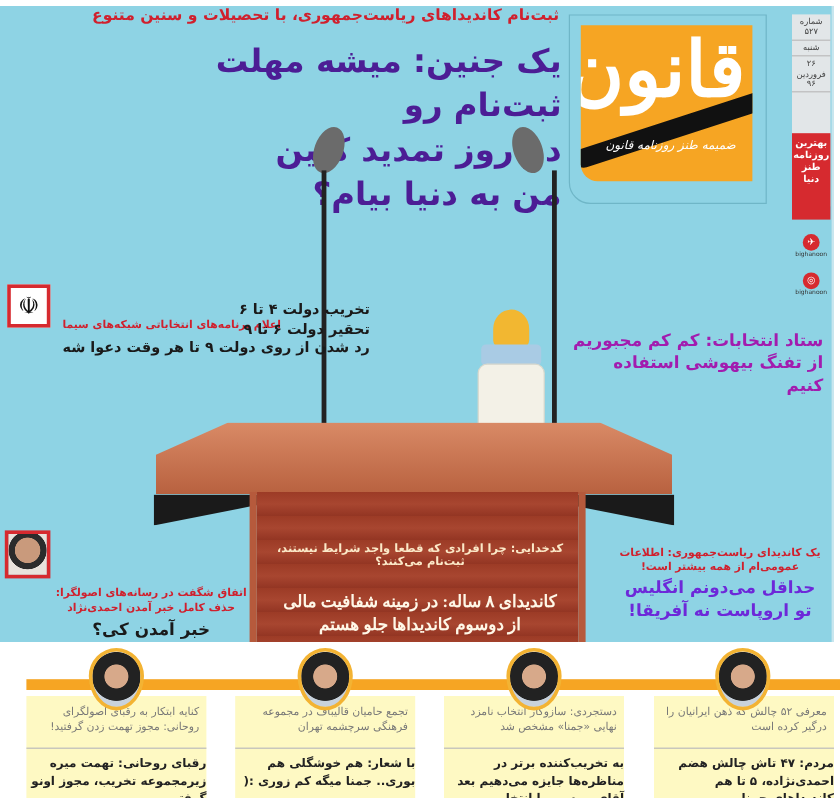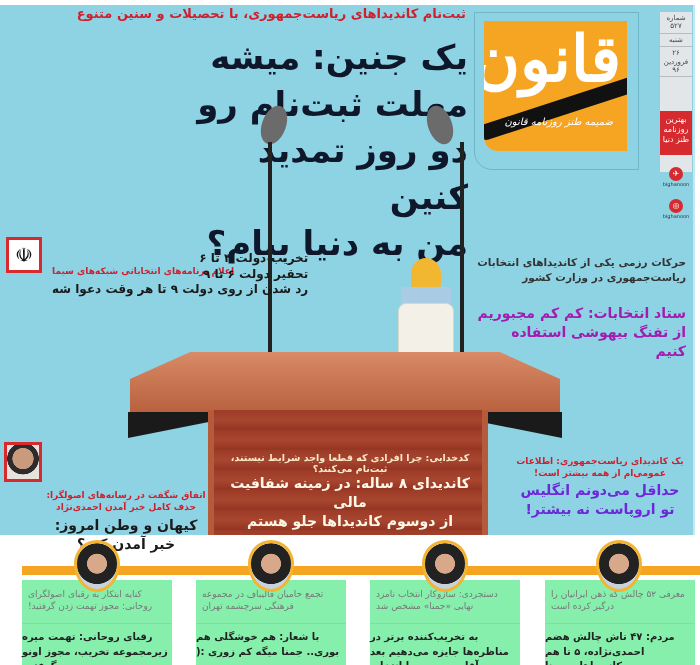--- a/index.html
+++ b/index.html
@@ -8,27 +8,27 @@
   .page { position: absolute; left: 0; top: 0; width: 700px; height: 665px; background: #fff; }
   .sky { position: absolute; left: 0; top: 5px; width: 695px; height: 530px; background: #8ed3e4; border-right: 2px solid #c8e6ee; }
   
   .logo-frame { position: absolute; left: 474px; top: 12px; width: 165px; height: 158px; border: 1px solid #6fb6c7; border-radius: 0 0 0 18px; background: #8ed3e4; }
   .logo-box { position: absolute; left: 484px; top: 21px; width: 143px; height: 130px; background: #f6a523; border-radius: 0 0 0 14px; overflow: hidden; }
   .logo-word { position: absolute; right: 6px; top: 6px; font-family: "DejaVu Serif", serif; font-size: 64px; font-weight: bold; color: #fff; line-height: 1; letter-spacing: -4px; }
   .logo-stroke { position: absolute; left: -10px; top: 76px; width: 190px; height: 16px; background: #111; transform: rotate(-18deg); border-radius: 8px; }
   .logo-tag { position: absolute; right: 14px; bottom: 24px; font-size: 10px; color: #fff; font-style: italic; }
   .side-strip { position: absolute; left: 660px; top: 12px; width: 32px; height: 160px; background: #e2e6e8; }
   .issue-line { font-size: 7px; color: #444; text-align: center; border-bottom: 1px solid #bbb; padding: 2px 0; line-height: 1.2; }
-  .best-badge { margin: 34px 0 0 0; background: #d62a2f; color: #fff; font-size: 8px; font-weight: normal; text-align: center; padding: 4px 1px; line-height: 1.25; height: 44px; }
+  .best-badge { margin: 34px 0 0 0; background: #d62a2f; color: #fff; font-size: 8px; font-weight: bold; text-align: center; padding: 4px 1px; line-height: 1.25; height: 72px; }
   .social { text-align: center; margin-top: 6px; }
   .social-icon { display: inline-block; width: 14px; height: 14px; border-radius: 50%; background: #d62a2f; color: #fff; font-size: 8px; line-height: 14px; }
   .social-label { font-size: 5px; color: #333; direction: ltr; }
   
   .kicker { position: absolute; right: 234px; top: 6px; font-size: 13px; font-weight: bold; color: #d0202d; white-space: nowrap; }
-  .headline { position: absolute; right: 232px; top: 34px; width: 290px; font-size: 34px; font-weight: bold; color: #0f172a; line-height: 1.37; text-align: right; }
+  .headline { position: absolute; right: 232px; top: 34px; width: 290px; font-size: 27px; font-weight: bold; color: #4c1d95; line-height: 1.37; text-align: right; }
   
   .irib-logo { position: absolute; left: 6px; top: 237px; width: 36px; height: 36px; border: 3px solid #d62a2f; background: #fff; text-align: center; font-size: 20px; line-height: 30px; color: #111; }
   .irib-kicker { position: absolute; left: 52px; top: 238px; font-size: 9px; font-weight: bold; color: #d0202d; margin-top: 28px; }
   .irib-lines { position: absolute; left: 52px; top: 251px; font-size: 12px; font-weight: bold; color: #1a1a1a; line-height: 1.3; text-align: left; direction: rtl; }
   .irib-lines div { text-align: right; }
   
   .right-story { position: absolute; right: 14px; top: 255px; width: 210px; text-align: right; }
   .rs-intro { font-size: 10.5px; font-weight: bold; color: #333; line-height: 1.4; }
   .rs-head { font-size: 14px; font-weight: bold; color: #a21caf; line-height: 1.35; margin-top: 20px; }
   
@@ -36,33 +36,33 @@
   .mic-head { position: absolute; width: 24px; height: 40px; border-radius: 50%; background: #6b6b6b; }
   .podium-top { position: absolute; left: 130px; top: 352px; width: 430px; height: 60px; background: linear-gradient(#d98a66, #b8613f); clip-path: polygon(14% 0, 86% 0, 100% 45%, 100% 100%, 0 100%, 0 45%); }
   .podium-shadow-l { position: absolute; left: 128px; top: 412px; width: 92px; height: 26px; background: #1a1a1a; clip-path: polygon(0 0, 100% 0, 100% 30%, 0 100%); }
   .podium-shadow-r { position: absolute; left: 470px; top: 412px; width: 92px; height: 26px; background: #1a1a1a; clip-path: polygon(0 0, 100% 0, 100% 100%, 0 30%); }
   .podium-body { position: absolute; left: 208px; top: 410px; width: 280px; height: 125px; background: repeating-linear-gradient(180deg, #9c3b26 0px, #a84630 10px, #933523 20px); border-left: 6px solid #b65a3c; border-right: 6px solid #b65a3c; }
   .bottle-nipple { position: absolute; left: 411px; top: 258px; width: 30px; height: 32px; background: #f2b731; border-radius: 50% 50% 20% 20%; }
   .bottle-cap { position: absolute; left: 401px; top: 287px; width: 50px; height: 18px; background: #a9cbe4; border-radius: 4px; }
   .bottle-body { position: absolute; left: 398px; top: 303px; width: 56px; height: 70px; background: #f3f1e7; border-radius: 8px 8px 16px 16px; border: 1px solid #d8d8cc; }
   .podium-text { position: absolute; left: 214px; top: 452px; width: 272px; text-align: center; color: #fff; }
   .pt-kicker { font-size: 9.5px; font-weight: bold; color: #fbe9c8; }
-  .pt-head { font-size: 14px; font-weight: bold; line-height: 1.35; margin-top: 0; color: #fff8e8; }
+  .pt-head { font-size: 14px; font-weight: bold; line-height: 1.35; margin-top: 20px; color: #fff8e8; font-family: Liberation Serif, serif; }
   
   .ahmadi-photo { position: absolute; left: 4px; top: 442px; width: 38px; height: 40px; border: 3px solid #d62a2f; background: radial-gradient(circle at 50% 40%, #c99a7c 0 40%, #2c2c2c 42% 60%, #e8e2dc 62%); }
   .left-story { position: absolute; left: 46px; top: 450px; width: 160px; text-align: center; margin-top: 40px; }
   .ls-kicker { font-size: 9px; font-weight: bold; color: #d0202d; line-height: 1.3; }
   .ls-head { font-size: 14px; font-weight: bold; color: #1a1a1a; line-height: 1.3; margin-top: 3px; }
   
   .right-story2 { position: absolute; right: 10px; top: 455px; width: 180px; text-align: center; }
   .rs2-kicker { font-size: 9px; font-weight: bold; color: #d0202d; line-height: 1.35; }
   .rs2-head { font-size: 14px; font-weight: bold; color: #6d28d9; line-height: 1.35; margin-top: 2px; }
   
   .orange-bar { position: absolute; left: 22px; top: 566px; width: 678px; height: 9px; background: #f6a523; }
-  .card { position: absolute; top: 580px; width: 150px; height: 85px; background: #86efac; text-align: left; }
+  .card { position: absolute; top: 580px; width: 150px; height: 85px; background: #fef9c3; text-align: right; }
   .card-avatar { position: absolute; top: 540px; width: 46px; height: 52px; border-radius: 50% 50% 50% 50% / 45% 45% 55% 55%; border: 3px solid #f3b333; background: radial-gradient(circle at 50% 45%, #d7a98a 0 30%, #222 32% 62%, #c8d2dc 64%); }
   .card-intro { font-size: 9px; color: #777; line-height: 1.35; padding: 8px 6px 6px; height: 44px; border-bottom: 1px solid #bbb; }
   .card-head { font-size: 10px; font-weight: bold; color: #222; line-height: 1.45; padding-top: 6px; }
 </style>
 </head>
 <body>
 
 <div class="page">
   <div class="sky"></div>
 
@@ -117,38 +117,36 @@
 
   <div class="irib-logo">☫</div>
   <div class="irib-kicker">اعلام برنامه‌های انتخاباتی شبکه‌های سیما</div>
   <div class="irib-lines">
     <div>تخریب دولت ۴ تا ۶</div>
     <div>تحقیر دولت ۶ تا ۹</div>
     <div>رد شدن از روی دولت ۹ تا هر وقت دعوا شه</div>
   </div>
 
   <div class="right-story">
-    <div class="rs-intro">حرکات رزمی یکی از کاندیداهای انتخابات ریاست‌جمهوری در وزارت کشور</div>
     <div class="rs-head">ستاد انتخابات: کم کم مجبوریم از تفنگ بیهوشی استفاده کنیم</div>
   </div>
 
   <div class="ahmadi-photo"></div>
   <div class="left-story">
     <div class="ls-kicker">اتفاق شگفت در رسانه‌های اصولگرا: حذف کامل خبر آمدن احمدی‌نژاد</div>
     <div class="ls-head">
-      <div>کیهان و وطن امروز:</div>
       <div>خبر آمدن کی؟</div>
     </div>
   </div>
 
   <div class="right-story2">
     <div class="rs2-kicker">یک کاندیدای ریاست‌جمهوری: اطلاعات عمومی‌ام از همه بیشتر است!</div>
     <div class="rs2-head">
       <div>حداقل می‌دونم انگلیس</div>
-      <div>تو اروپاست نه بیشتر!</div>
+      <div>تو اروپاست نه آفریقا!</div>
     </div>
   </div>
 
   <div class="orange-bar"></div>
 
   <div class="card" style="left:545px;">
     <div class="card-intro">معرفی ۵۲ چالش که ذهن ایرانیان را درگیر کرده است</div>
     <div class="card-head">مردم: ۴۷ تاش چالش هضم احمدی‌نژاده، ۵ تا هم کاندیداهای جمنا</div>
   </div>
   <div class="card" style="left:370px;">

